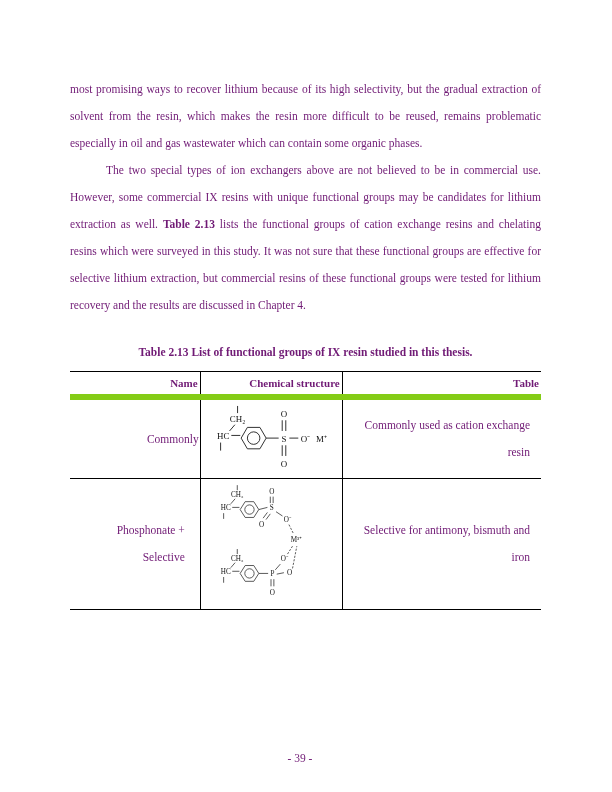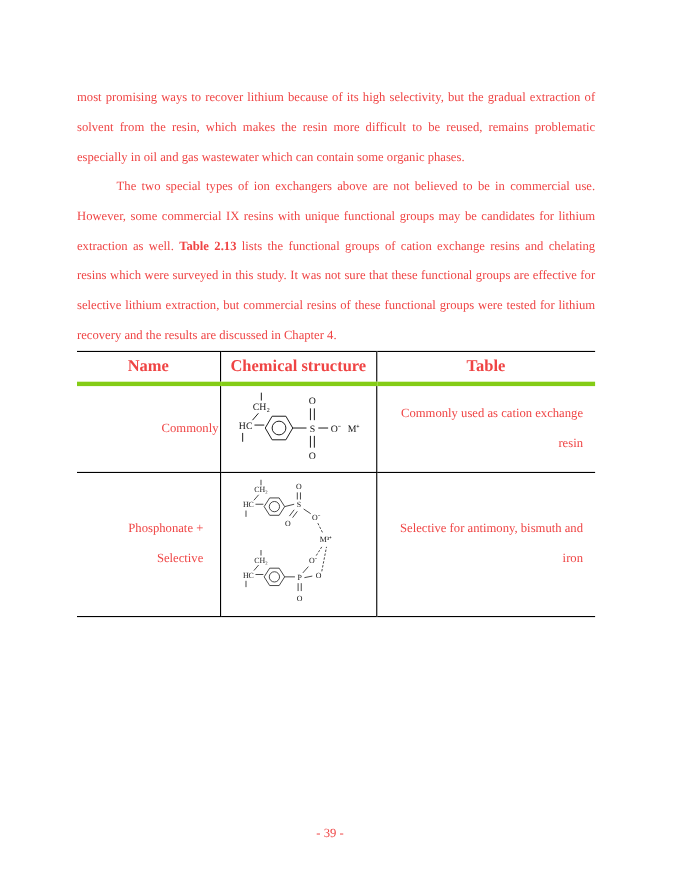--- a/index.html
+++ b/index.html
@@ -3,21 +3,21 @@
 <meta charset="utf-8">
 <style>
   html,body { margin:0; padding:0; background:#f2f2f2; }
   .page {
     position:relative;
     width:612px; height:792px;
     margin:0 auto;
     background:#ffffff;
     outline:1px solid #e3e3e3;
     font-family:"Liberation Serif", serif;
-    color:#ef4444;
+    color:#701a75;
     overflow:hidden;
   }
   .content {
     position:absolute;
     left:70px; right:71px; top:76px;
   }
   .para {
     margin:0;
     font-size:11.5px;
     line-height:27px;
@@ -33,25 +33,25 @@
     line-height:18px;
   }
   table.fg-table {
     width:100%;
     border-collapse:collapse;
     border-top:1px solid #000;
     border-bottom:1px solid #000;
     table-layout:fixed;
   }
   .fg-table th {
-    font-size:15px;
+    font-size:11px;
     font-weight:bold;
-    text-align:center;
+    text-align:right;
     padding:5px 2px;
-    border-bottom:4px solid #84cc16;
+    border-bottom:6px solid #84cc16;
   }
   .fg-table td {
     vertical-align:middle;
     text-align:right;
     font-size:11.5px;
     line-height:27px;
   }
   .col-name  { width:27.5%; }
   .col-struct{ width:30%; }
   .col-note  { width:42.5%; }
@@ -82,20 +82,21 @@
 </head>
 <body>
 
 <div class="page">
   <div class="content">
 
     <p class="para">most promising ways to recover lithium because of its high selectivity, but the gradual extraction of solvent from the resin, which makes the resin more difficult to be reused, remains problematic especially in oil and gas wastewater which can contain some organic phases.</p>
 
     <p class="para indent"><span>The two special types of ion exchangers above are not believed to be in commercial use. However, some commercial IX resins with unique functional groups may be candidates for lithium extraction as well. </span><b>Table 2.13</b><span> lists the functional groups of cation exchange resins and chelating resins which were surveyed in this study. It was not sure that these functional groups are effective for selective lithium extraction, but commercial resins of these functional groups were tested for lithium recovery and the results are discussed in Chapter 4.</span></p>
 
+    <div class="caption">Table 2.13 List of functional groups of IX resin studied in this thesis.</div>
 
     <table class="fg-table">
       <thead>
         <tr>
           <th class="col-name">Name</th>
           <th class="col-struct col-mid">Chemical structure</th>
           <th class="col-note">Table</th>
         </tr>
       </thead>
       <tbody>

